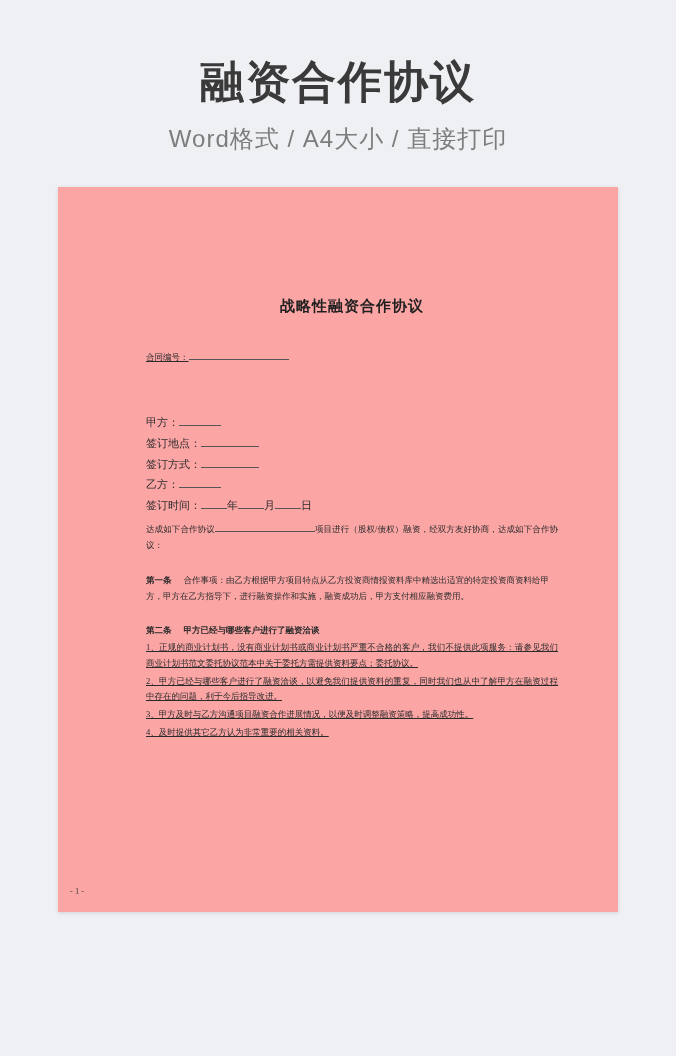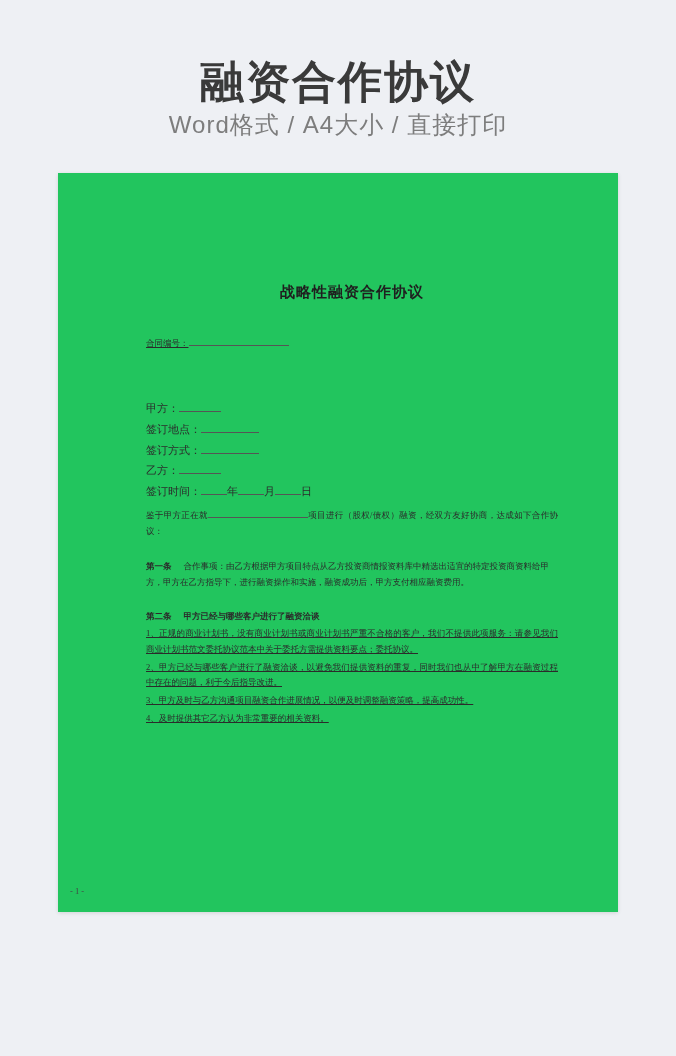--- a/index.html
+++ b/index.html
@@ -31,28 +31,29 @@
     font-size: 44px;
     font-weight: bold;
     color: #3a3a3a;
     letter-spacing: 2px;
     line-height: 1.2;
     margin: 0;
   }
   .banner-sub {
     font-size: 24px;
     color: #7d7d7d;
+    margin-top: 14px;
     letter-spacing: 1px;
     font-weight: normal;
   }
   .doc-shadow {
     margin-top: 32px;
     width: 560px;
     height: 790px;
-    background: #22c55e;
+    background: #fca5a5;
     box-shadow: 0 1px 4px rgba(0,0,0,0.12);
     position: relative;
     box-sizing: border-box;
   }
   .doc-inner {
     position: absolute;
     left: 88px;
     right: 60px;
     top: 110px;
     bottom: 40px;
@@ -152,21 +153,21 @@
         <span>签订方式：</span><span class="blank-line w-mid"></span>
       </div>
       <div class="field-row">
         <span>乙方：</span><span class="blank-line w-short"></span>
       </div>
       <div class="field-row">
         <span>签订时间：</span><span class="blank-line w-tiny"></span><span>年</span><span class="blank-line w-tiny"></span><span>月</span><span class="blank-line w-tiny"></span><span>日</span>
       </div>
 
       <div class="para">
-        <span>鉴于甲方正在就</span><span class="blank-line w-long"></span><span>项目进行（股权/债权）融资，经双方友好协商，达成如下合作协议：</span>
+        <span>达成如下合作协议</span><span class="blank-line w-long"></span><span>项目进行（股权/债权）融资，经双方友好协商，达成如下合作协议：</span>
       </div>
 
       <div class="section">
         <div class="section-head">
           <span>第一条</span><span class="head-gap"></span><span class="section-body-inline" style="font-weight:normal">合作事项：由乙方根据甲方项目特点从乙方投资商情报资料库中精选出适宜的特定投资商资料给甲方，甲方在乙方指导下，进行融资操作和实施，融资成功后，甲方支付相应融资费用。</span>
         </div>
       </div>
 
       <div class="section">
         <div class="section-head">

